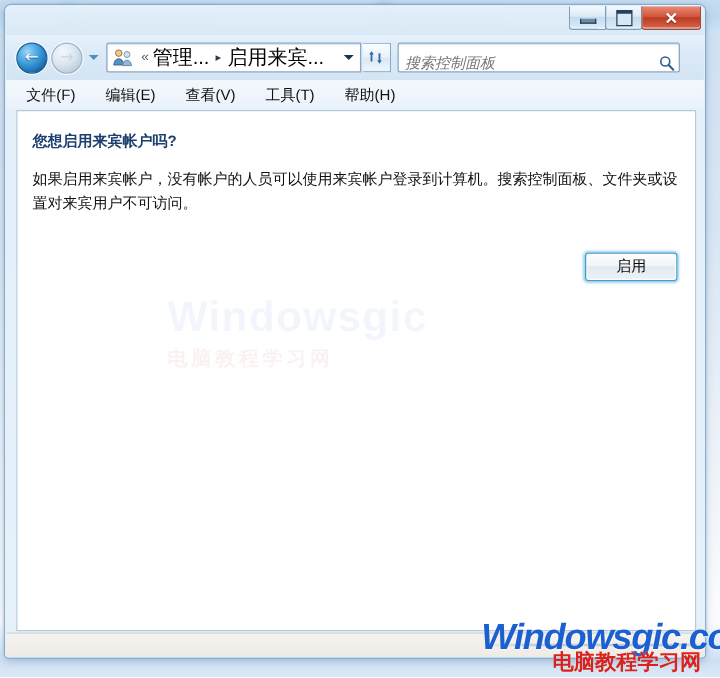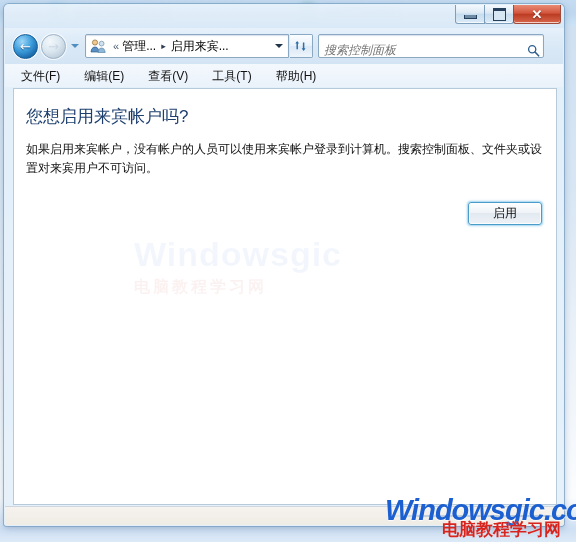--- a/index.html
+++ b/index.html
@@ -201,21 +201,21 @@
     flex: none;
     position: relative;
   }
   .crumb-sep {
     color: #4a5d70;
     font-size: 11px;
     margin: 0 3px;
     flex: none;
   }
   .crumb-text {
-    font-size: 12px;
+    font-size: 16px;
     color: #000000;
     white-space: nowrap;
     flex: none;
     font-family: "Liberation Sans", "DejaVu Sans", sans-serif;
   }
   .crumb-arrow {
     color: #2a3b4d;
     font-size: 9px;
     margin: 0 5px;
     flex: none;
@@ -306,24 +306,24 @@
     box-sizing: border-box;
     overflow: hidden;
   }
   #content-inner {
     position: relative;
     padding: 16px 12px 0 12px;
     height: 100%;
     box-sizing: border-box;
   }
   #page-title {
-    font-size: 17px;
+    font-size: 12px;
     color: #1c3f6e;
     margin: 0 0 12px 0;
-    font-weight: normal;
+    font-weight: bold;
     font-family: "Liberation Sans", "DejaVu Sans", sans-serif;
   }
   #page-body {
     font-size: 12px;
     color: #101010;
     line-height: 1.62;
     margin: 0;
     max-width: 528px;
     font-family: "Liberation Sans", "DejaVu Sans", sans-serif;
   }

